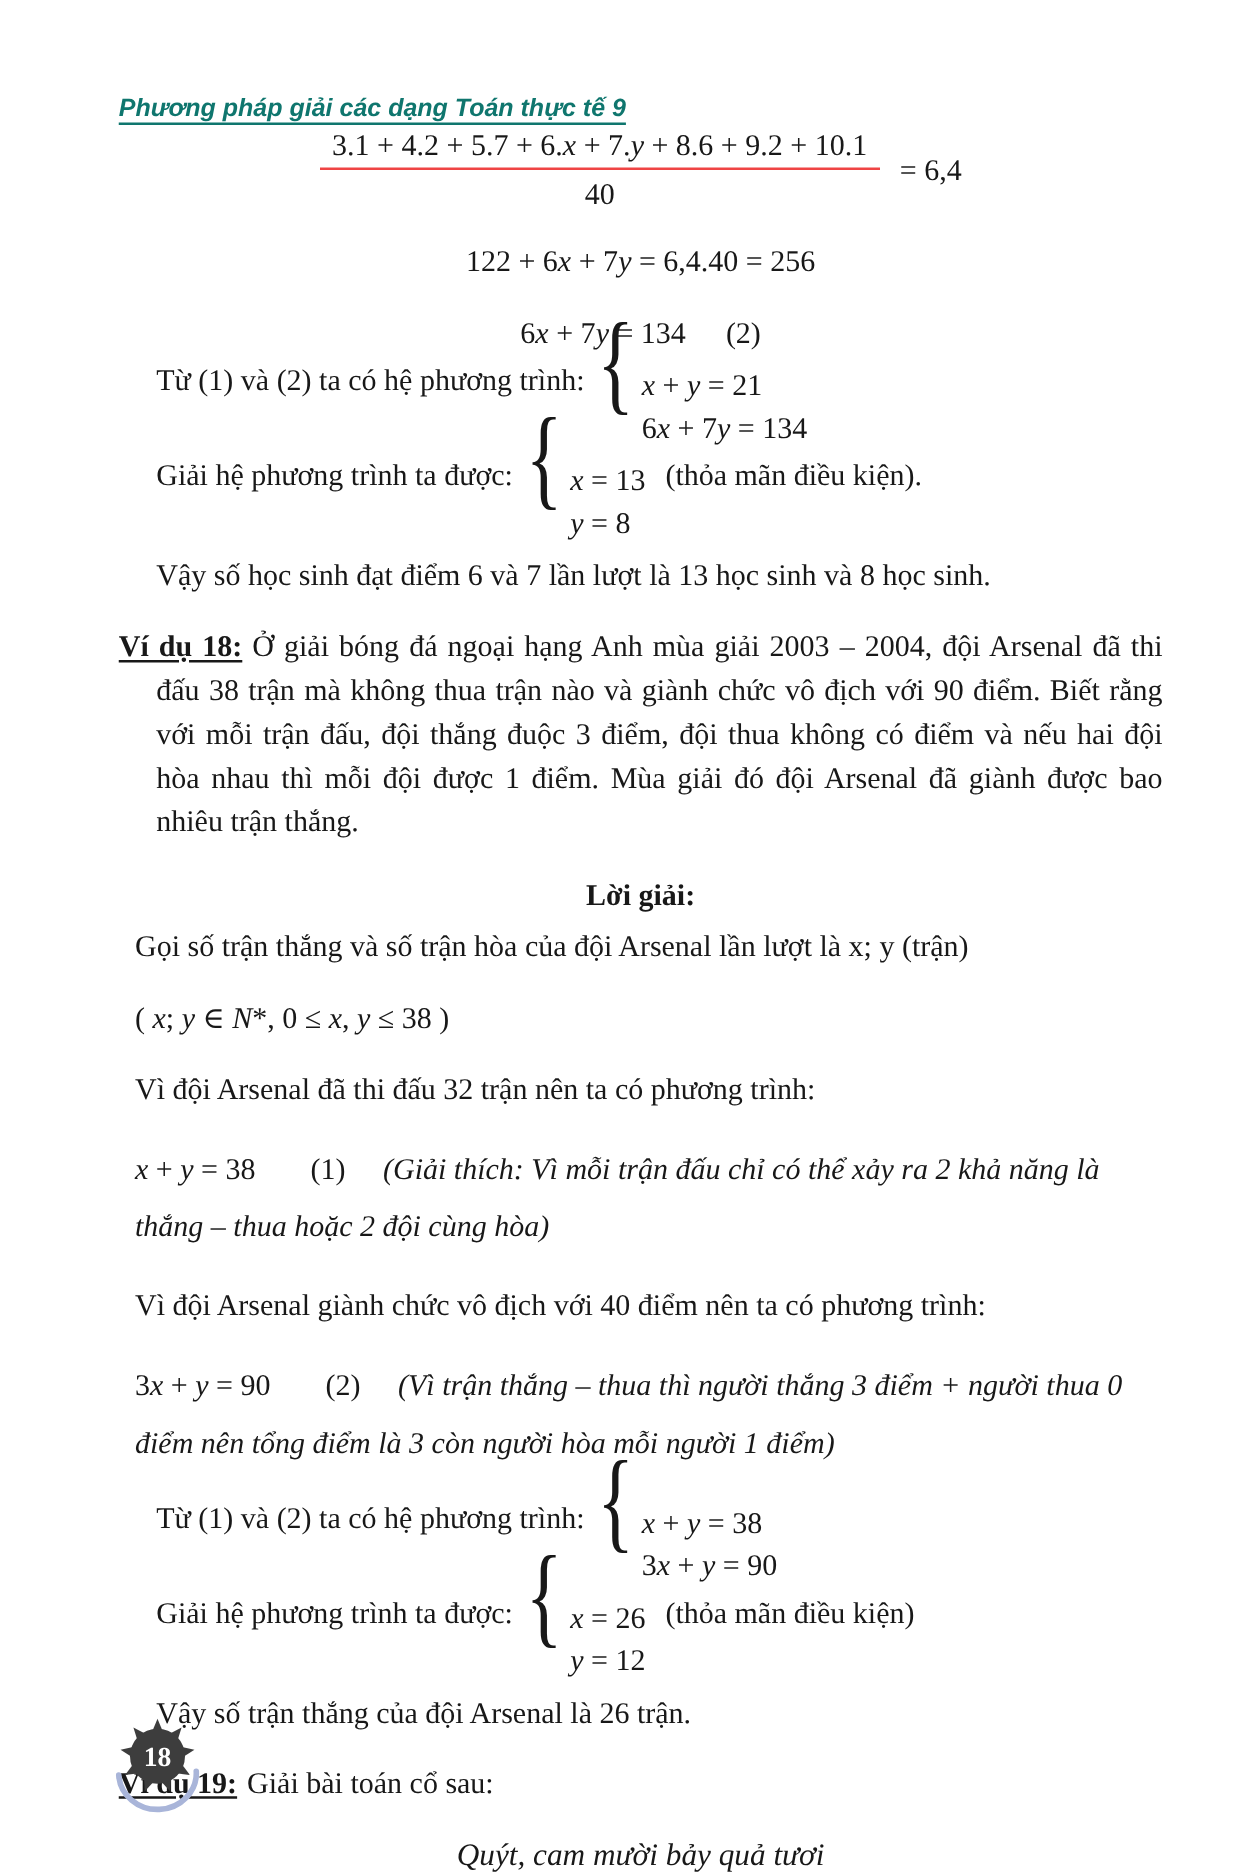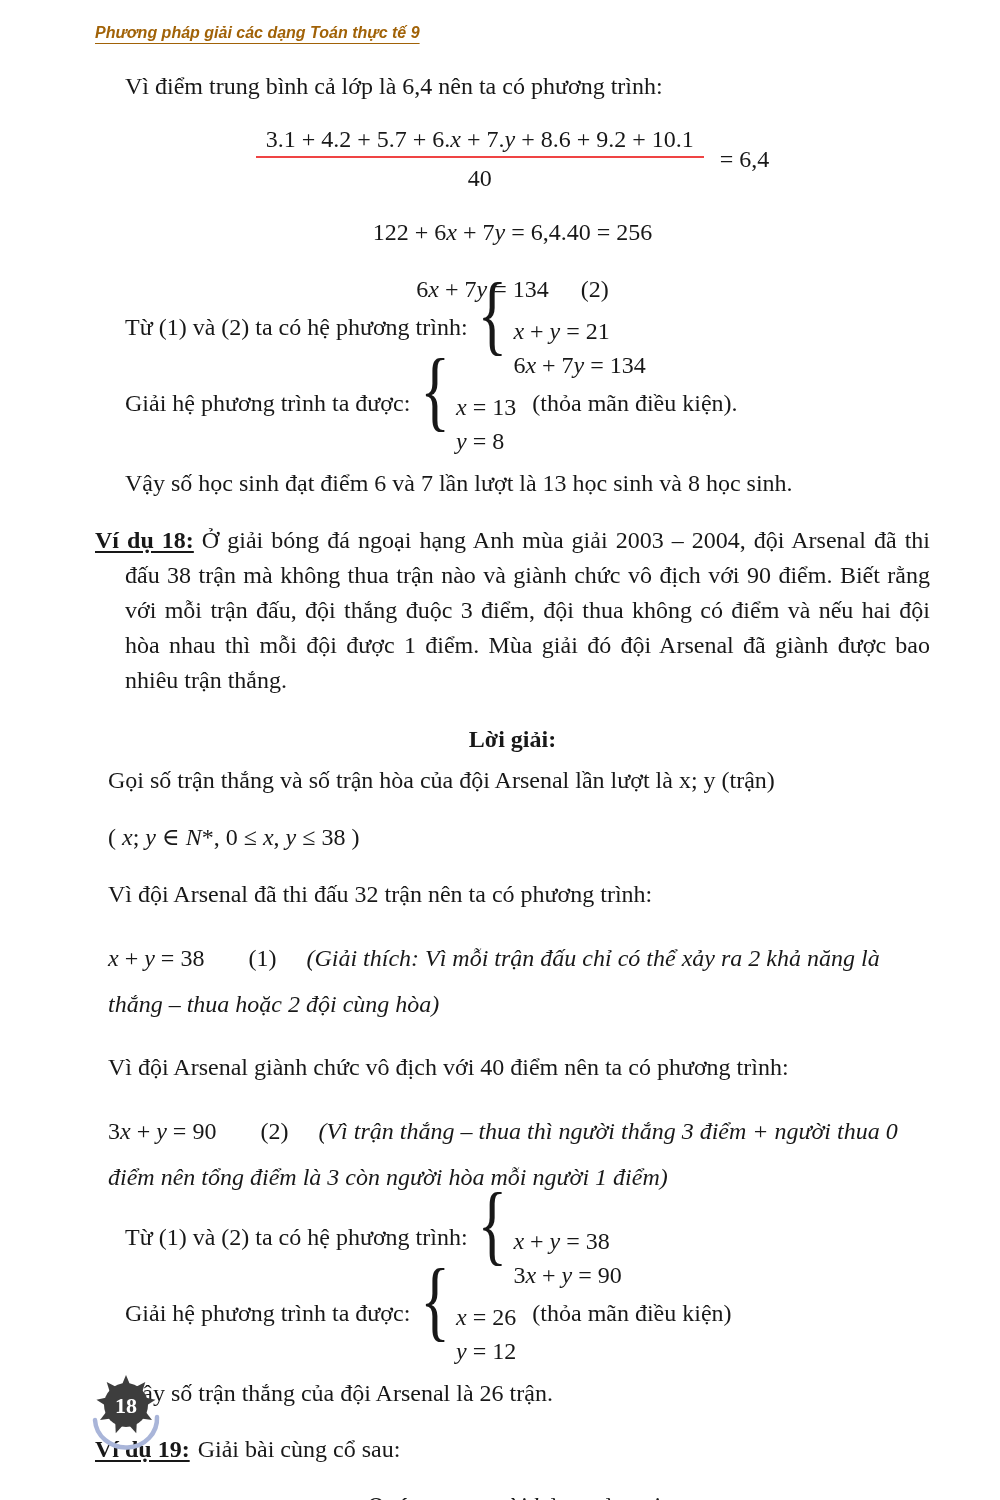--- a/index.html
+++ b/index.html
@@ -10,26 +10,26 @@
     color: #181818;
     font-family: "Liberation Serif", "DejaVu Serif", serif;
     font-size: 24px;
     position: relative;
     overflow: hidden;
   }
   .content { padding: 0 70px 0 95px; }
 
   .page-header {
     display: inline-block;
-    margin-top: 24px;
+    margin-top: 76px;
     font-family: "Liberation Sans", "DejaVu Sans", sans-serif;
     font-style: italic;
     font-weight: 600;
-    font-size: 16px;
-    color: #a16207;
+    font-size: 20px;
+    color: #0f766e;
     text-decoration: underline;
     text-underline-offset: 5px;
   }
 
   .indent { margin-left: 30px; }
   .line { margin-top: 9px; line-height: 32px; }
 
   
   .eq-center { text-align: center; }
   .frac-row { margin-top: 4px; }
@@ -84,21 +84,20 @@
   .page-badge { position: absolute; left: 84px; top: 1368px; }
 </style>
 </head>
 <body>
 
 <div class="content">
 
   <div class="page-header">Phương pháp giải các dạng Toán thực tế 9</div>
 
   
-  <p class="line indent" style="margin-top:26px;">Vì điểm trung bình cả lớp là 6,4 nên ta có phương trình:</p>
 
   <div class="eq-center frac-row">
     <span class="frac">
       <span class="num math">3.1 + 4.2 + 5.7 + 6.<i>x</i> + 7.<i>y</i> + 8.6 + 9.2 + 10.1</span>
       <span class="den math">40</span>
     </span>
     <span class="frac-rhs math">= 6,4</span>
   </div>
 
   <div class="eqc math">122 + 6<i>x</i> + 7<i>y</i> = 6,4.40 = 256</div>
@@ -170,21 +169,21 @@
       <span class="math"><i>x</i> = 26</span>
       <span class="math"><i>y</i> = 12</span>
     </span>
     <span class="sys-note">(thỏa mãn điều kiện)</span>
   </div>
 
   <p class="line indent">Vậy số trận thắng của đội Arsenal là 26 trận.</p>
 
   
   <p class="line" style="margin-top:10px;">
-    <span class="example-label">Ví dụ 19:</span><span>Giải bài cùng cổ sau:</span>
+    <span class="example-label">Ví dụ 19:</span><span>Giải bài toán cổ sau:</span>
   </p>
 
   <div class="poem-line poem-first">Quýt, cam mười bảy quả tươi</div>
   
   
   
 
 </div>
 
 <svg class="page-badge" width="90" height="92" viewBox="0 0 90 92" aria-hidden="true">

